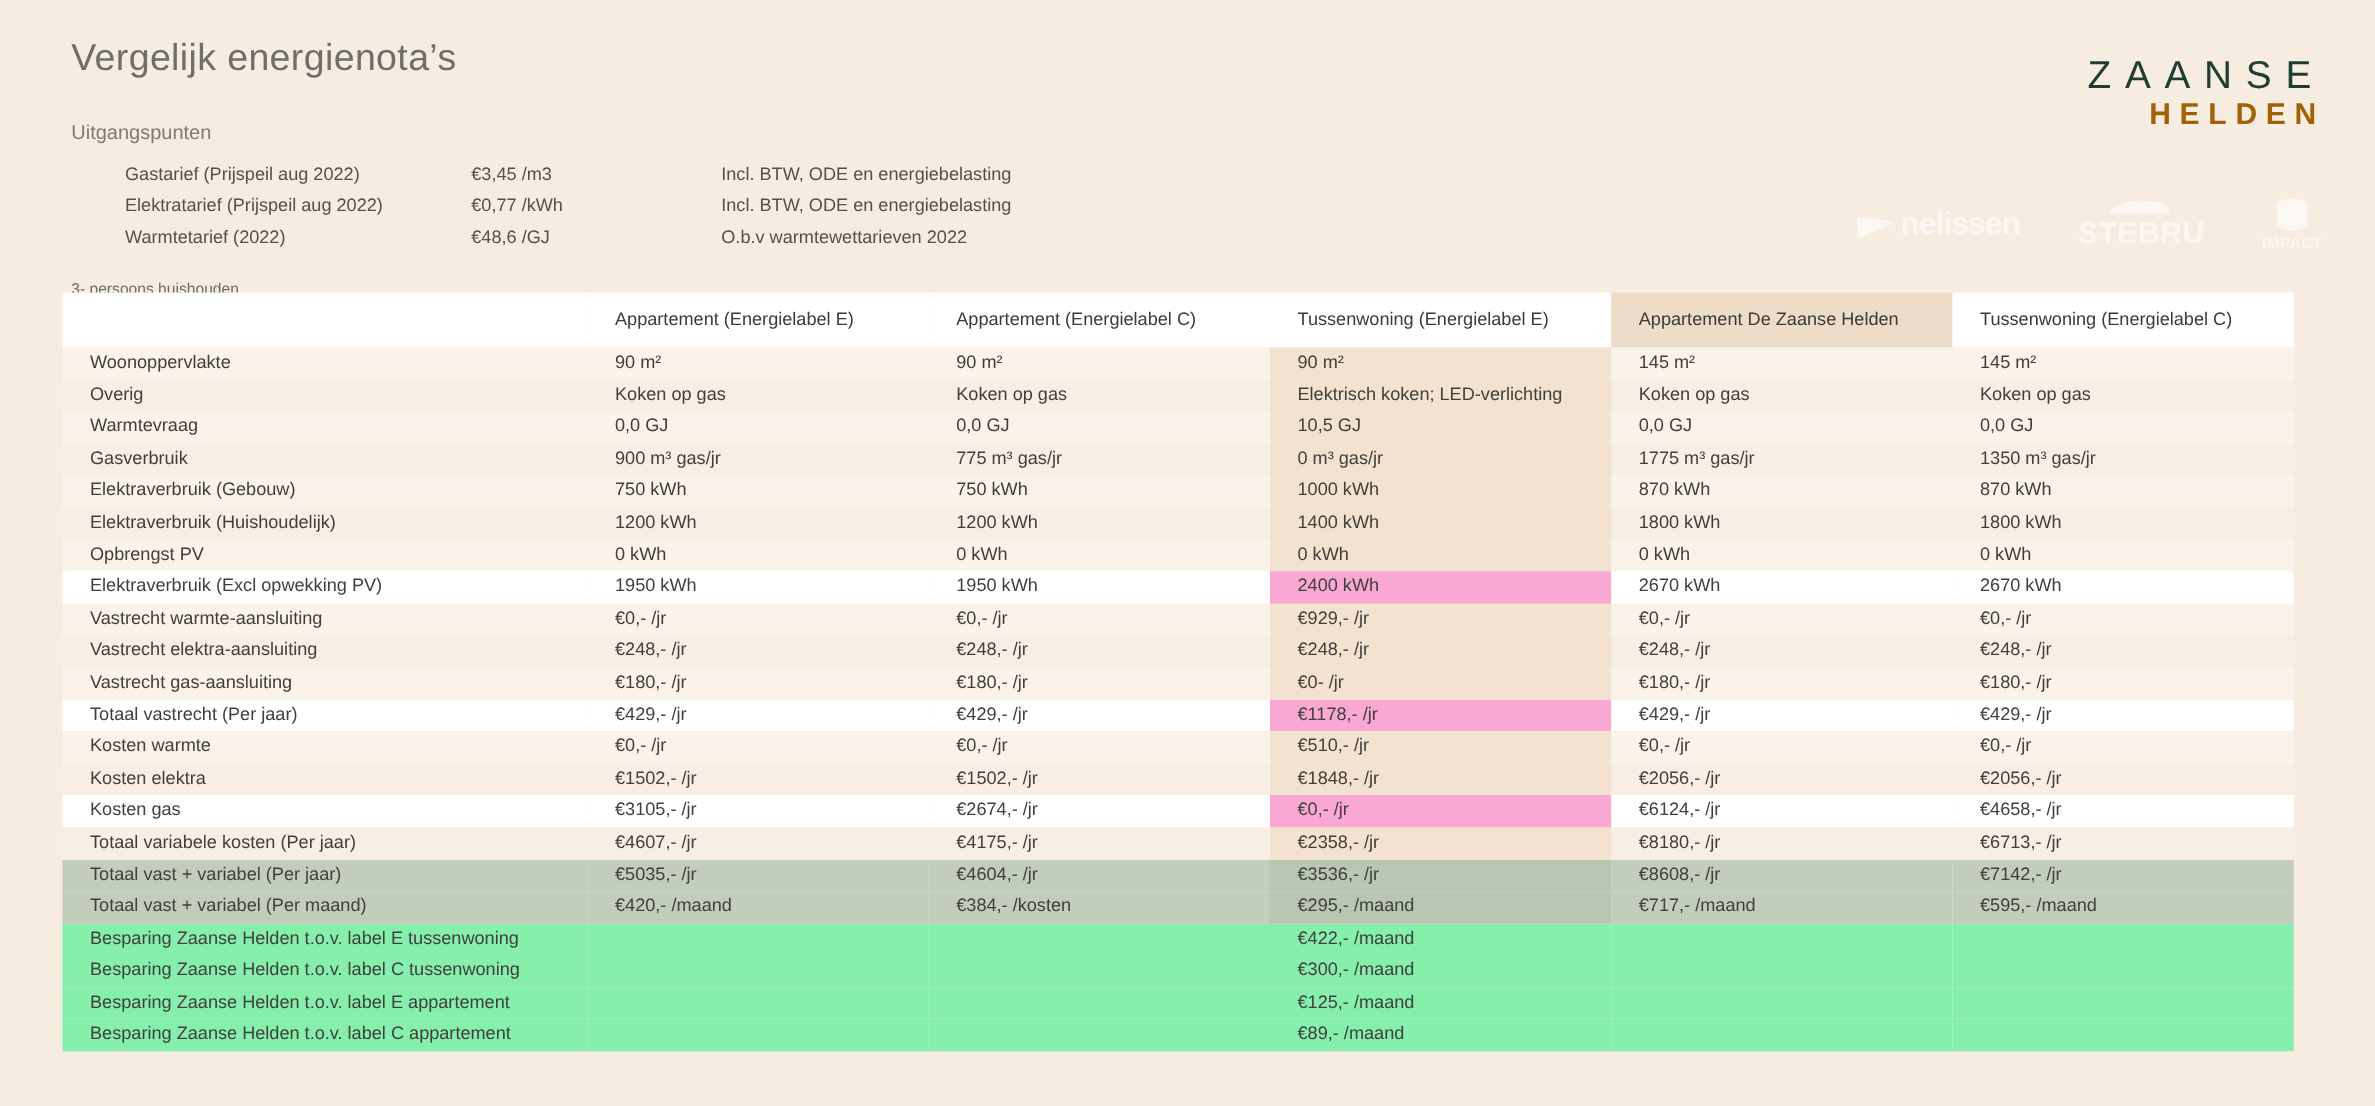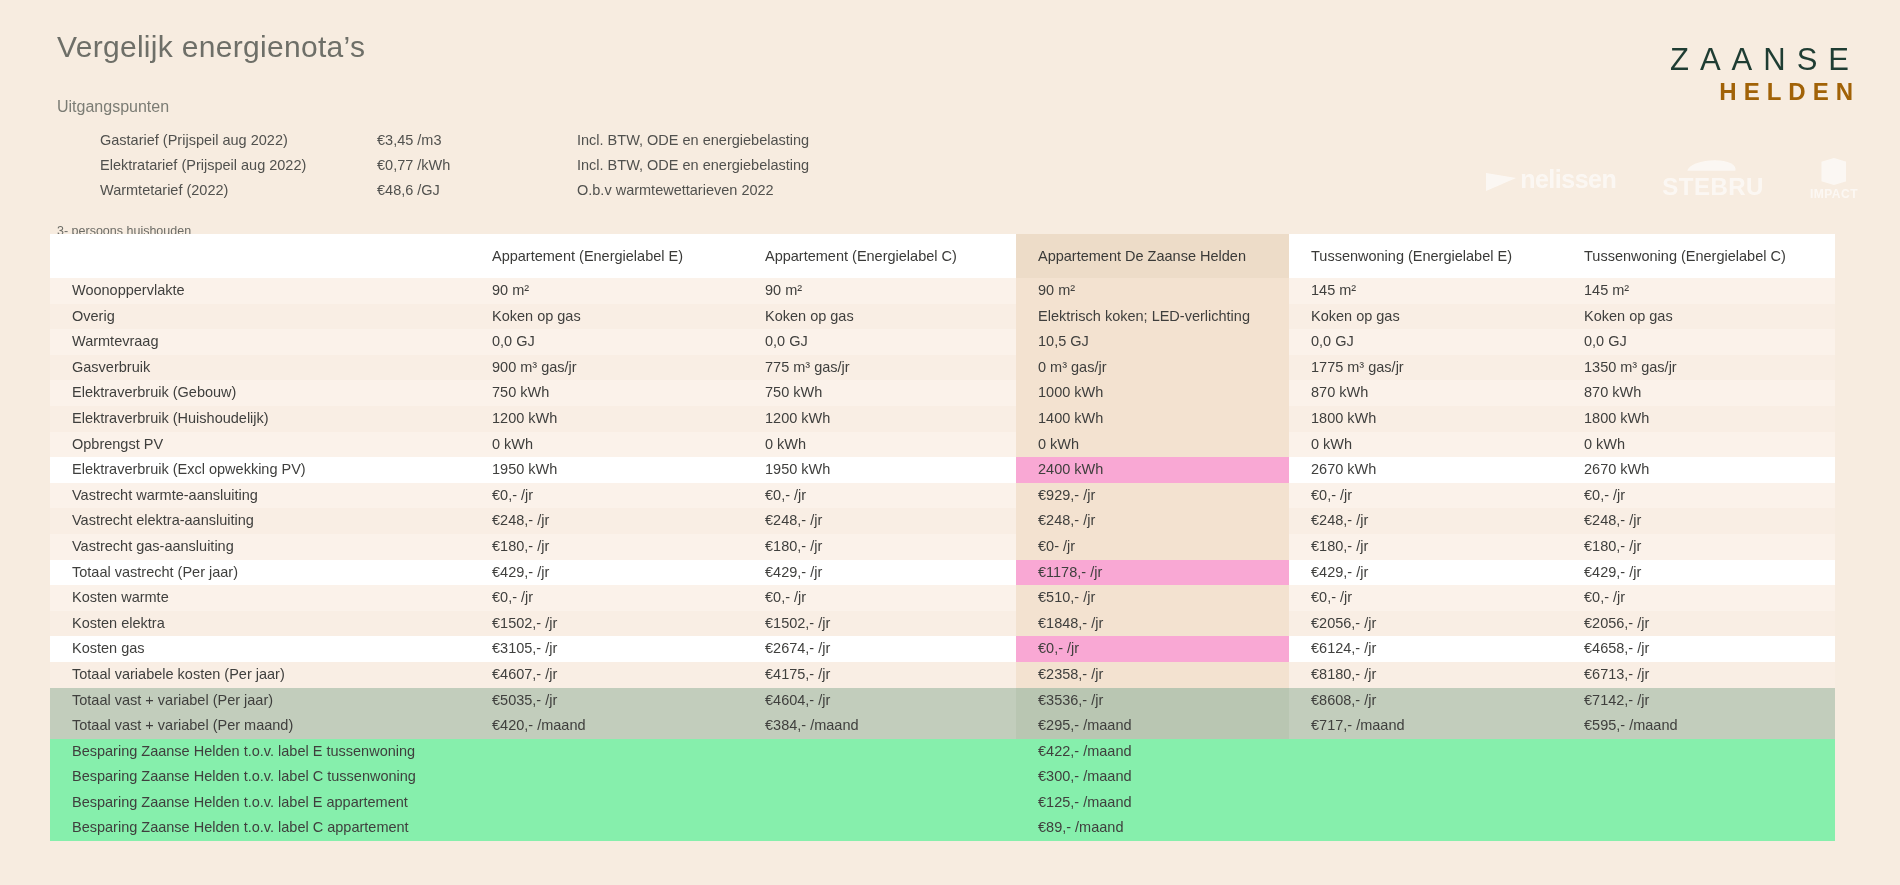--- a/index.html
+++ b/index.html
@@ -150,22 +150,22 @@
       </div>
     </div>
   </div>
 
   <div class="table">
 
     <div class="row head">
       <div class="cell c0 bg-white"></div>
       <div class="cell c1 bg-white">Appartement (Energielabel E)</div>
       <div class="cell c2 bg-white">Appartement (Energielabel C)</div>
+      <div class="cell c4 bg-white">Tussenwoning (Energielabel E)</div>
       <div class="cell c3 hl-strong">Appartement De Zaanse Helden</div>
-      <div class="cell c4 bg-white">Tussenwoning (Energielabel E)</div>
       <div class="cell c5 bg-white">Tussenwoning (Energielabel C)</div>
     </div>
 
     <div class="row">
       <div class="cell c0 zebra-a">Woonoppervlakte</div>
       <div class="cell c1 zebra-a">90 m²</div>
       <div class="cell c2 zebra-a">90 m²</div>
       <div class="cell c3 hl">90 m²</div>
       <div class="cell c4 zebra-a">145 m²</div>
       <div class="cell c5 zebra-a">145 m²</div>
@@ -297,21 +297,21 @@
       <div class="cell c0 bg-green">Totaal vast + variabel (Per jaar)</div>
       <div class="cell c1 bg-green">€5035,- /jr</div>
       <div class="cell c2 bg-green">€4604,- /jr</div>
       <div class="cell c3 hl-green">€3536,- /jr</div>
       <div class="cell c4 bg-green">€8608,- /jr</div>
       <div class="cell c5 bg-green">€7142,- /jr</div>
     </div>
     <div class="row">
       <div class="cell c0 bg-green">Totaal vast + variabel (Per maand)</div>
       <div class="cell c1 bg-green">€420,- /maand</div>
-      <div class="cell c2 bg-green">€384,- /maand</div>
+      <div class="cell c2 bg-green">€384,- /kosten</div>
       <div class="cell c3 hl-green">€295,- /maand</div>
       <div class="cell c4 bg-green">€717,- /maand</div>
       <div class="cell c5 bg-green">€595,- /maand</div>
     </div>
 
     <div class="row">
       <div class="cell c0 bg-sand">Besparing Zaanse Helden t.o.v. label E tussenwoning</div>
       <div class="cell c1 bg-sand"></div>
       <div class="cell c2 bg-sand"></div>
       <div class="cell c3 bg-sand">€422,- /maand</div>

